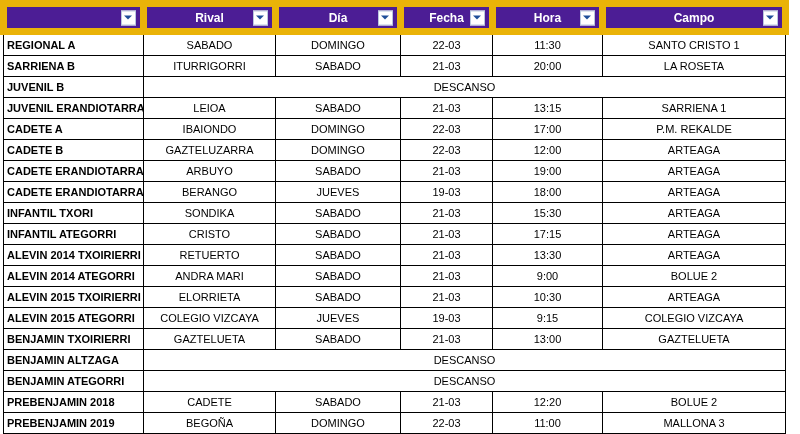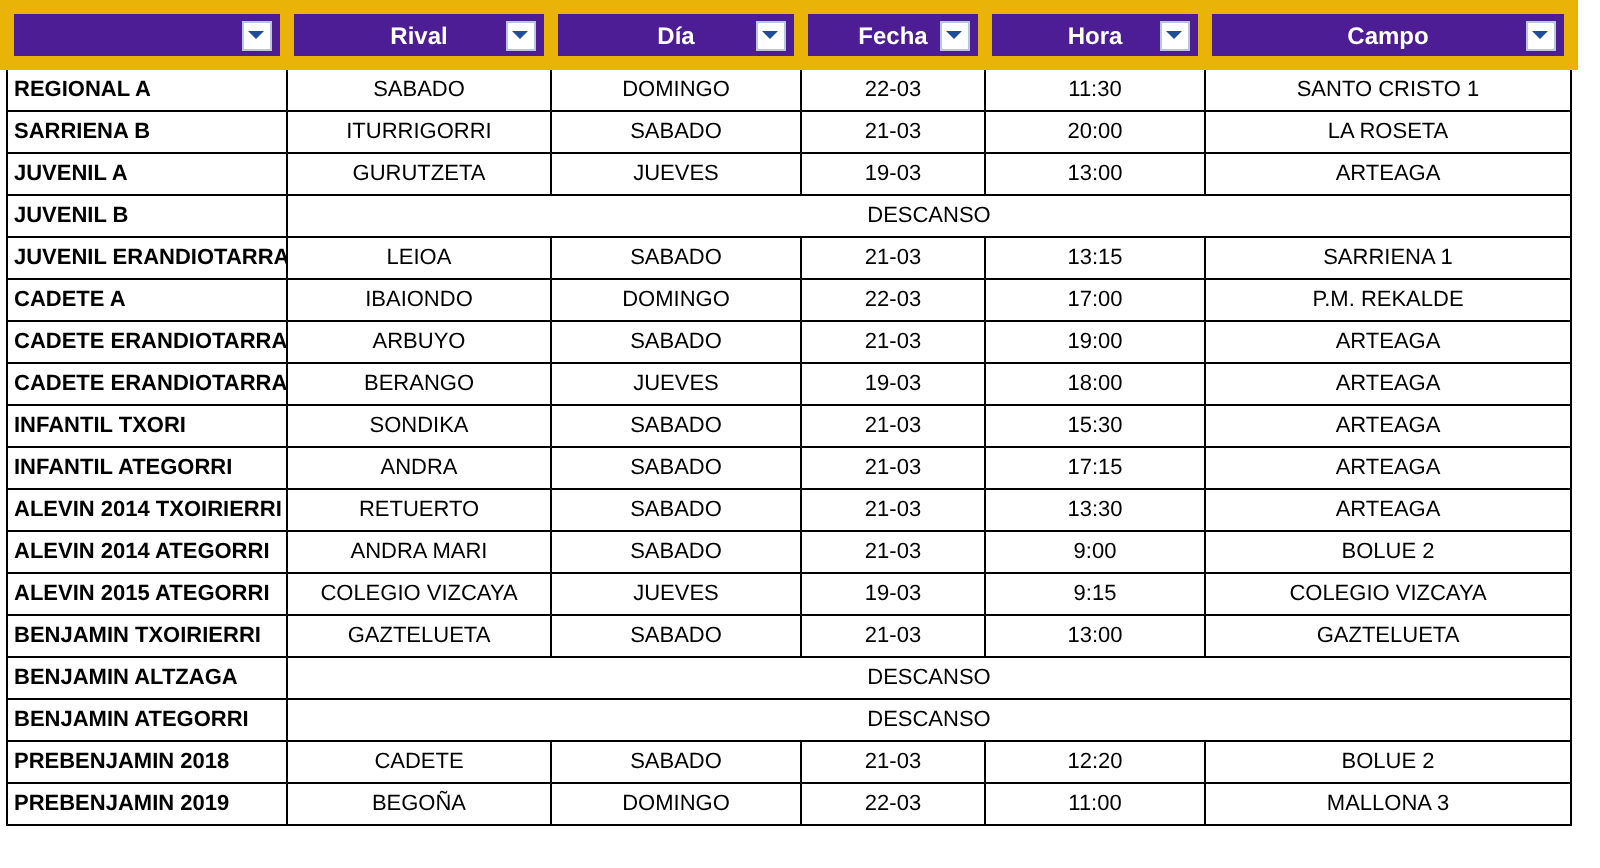--- a/index.html
+++ b/index.html
@@ -140,46 +140,46 @@
         </tr>
         <tr>
           <td class="team">SARRIENA B</td>
           <td>ITURRIGORRI</td>
           <td>SABADO</td>
           <td>21-03</td>
           <td>20:00</td>
           <td>LA ROSETA</td>
         </tr>
         <tr>
-          <td class="team">JUVENIL A</td>
-          <td>GURUTZETA</td>
-          <td>JUEVES</td>
-          <td>19-03</td>
-          <td>13:00</td>
-          <td>ARTEAGA</td>
-        </tr>
-        <tr>
           <td class="team">JUVENIL B</td>
           <td class="rest" colspan="5">DESCANSO</td>
         </tr>
         <tr>
           <td class="team">JUVENIL ERANDIOTARRAK</td>
           <td>LEIOA</td>
           <td>SABADO</td>
           <td>21-03</td>
           <td>13:15</td>
           <td>SARRIENA 1</td>
         </tr>
         <tr>
           <td class="team">CADETE A</td>
           <td>IBAIONDO</td>
           <td>DOMINGO</td>
           <td>22-03</td>
           <td>17:00</td>
           <td>P.M. REKALDE</td>
+        </tr>
+        <tr>
+          <td class="team">CADETE B</td>
+          <td>GAZTELUZARRA</td>
+          <td>DOMINGO</td>
+          <td>22-03</td>
+          <td>12:00</td>
+          <td>ARTEAGA</td>
         </tr>
         <tr>
           <td class="team">CADETE ERANDIOTARRAK</td>
           <td>ARBUYO</td>
           <td>SABADO</td>
           <td>21-03</td>
           <td>19:00</td>
           <td>ARTEAGA</td>
         </tr>
         <tr>
@@ -193,41 +193,49 @@
         <tr>
           <td class="team">INFANTIL TXORI</td>
           <td>SONDIKA</td>
           <td>SABADO</td>
           <td>21-03</td>
           <td>15:30</td>
           <td>ARTEAGA</td>
         </tr>
         <tr>
           <td class="team">INFANTIL ATEGORRI</td>
-          <td>ANDRA</td>
+          <td>CRISTO</td>
           <td>SABADO</td>
           <td>21-03</td>
           <td>17:15</td>
           <td>ARTEAGA</td>
         </tr>
         <tr>
           <td class="team">ALEVIN 2014 TXOIRIERRI</td>
           <td>RETUERTO</td>
           <td>SABADO</td>
           <td>21-03</td>
           <td>13:30</td>
           <td>ARTEAGA</td>
         </tr>
         <tr>
           <td class="team">ALEVIN 2014 ATEGORRI</td>
           <td>ANDRA MARI</td>
           <td>SABADO</td>
           <td>21-03</td>
           <td>9:00</td>
           <td>BOLUE 2</td>
+        </tr>
+        <tr>
+          <td class="team">ALEVIN 2015 TXOIRIERRI</td>
+          <td>ELORRIETA</td>
+          <td>SABADO</td>
+          <td>21-03</td>
+          <td>10:30</td>
+          <td>ARTEAGA</td>
         </tr>
         <tr>
           <td class="team">ALEVIN 2015 ATEGORRI</td>
           <td>COLEGIO VIZCAYA</td>
           <td>JUEVES</td>
           <td>19-03</td>
           <td>9:15</td>
           <td>COLEGIO VIZCAYA</td>
         </tr>
         <tr>

